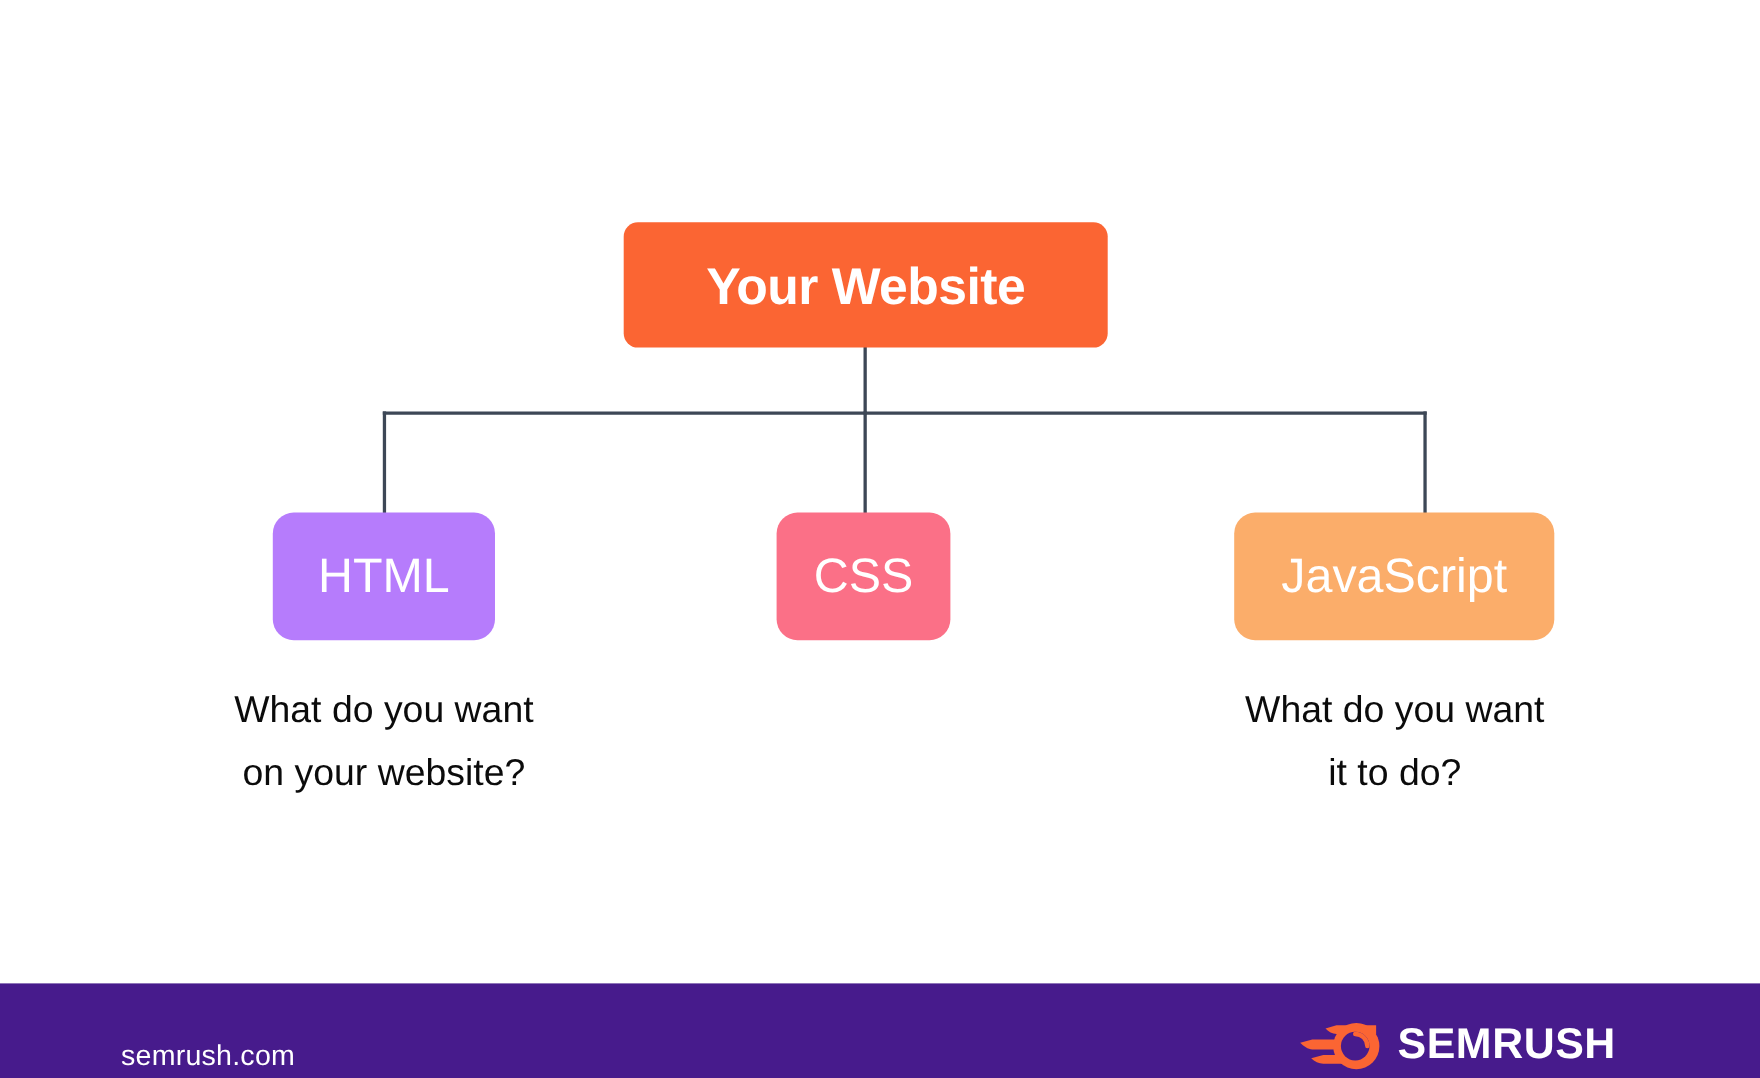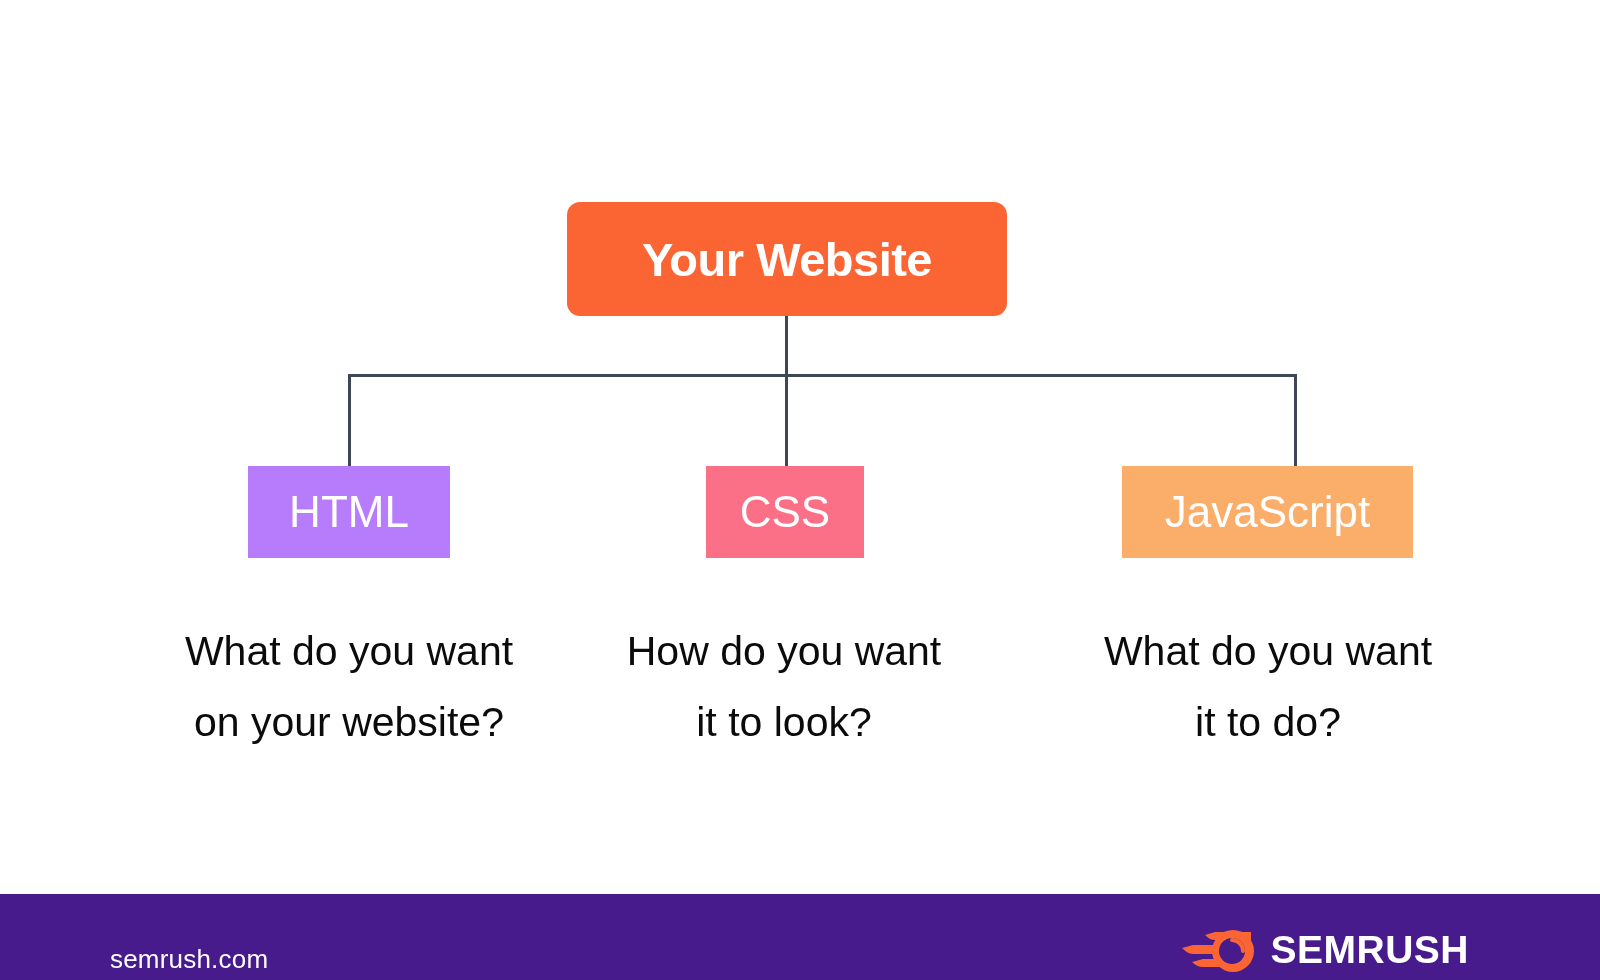--- a/index.html
+++ b/index.html
@@ -50,22 +50,22 @@
     top: 159px;
     width: 440px;
     height: 114px;
     border-radius: 13px;
     font-size: 47px;
     font-weight: bold;
     letter-spacing: -0.5px;
   }
 
   .node-child {
-    height: 92px;
-    border-radius: 0;
+    height: 116px;
+    border-radius: 19px;
     font-size: 44px;
     font-weight: 400;
     letter-spacing: 0px;
   }
 
   #node-html {
     left: 248px;
     top: 423px;
     width: 202px;
   }
@@ -78,21 +78,21 @@
     left: 1122px;
     top: 423px;
     width: 291px;
   }
 
   
   .caption {
     position: absolute;
     text-align: center;
     color: #0b0b0b;
-    font-size: 41px;
+    font-size: 34px;
     line-height: 1.72;
     font-weight: 400;
     white-space: pre-line;
   }
   #caption-html { left: 149px; top: 573px; width: 400px; }
   #caption-css  { left: 609px; top: 573px; width: 350px; }
   #caption-js   { left: 1073px; top: 573px; width: 390px; }
 
   
   #footer {
@@ -154,22 +154,20 @@
 
   <div class="node node-child" id="node-html" style="background: rgb(182, 124, 252); color: rgb(255, 255, 255);">HTML</div>
 
   <div class="node node-child" id="node-js" style="background: rgb(251, 173, 106); color: rgb(255, 255, 255);">JavaScript</div>
 
   <div class="node node-child" id="node-css" style="background: rgb(251, 112, 135); color: rgb(255, 255, 255);">CSS</div>
 
   <div class="caption" id="caption-html">What do you want
 on your website?</div>
 
-  <div class="caption" id="caption-css">How do you want
-it to look?</div>
 
   <div class="caption" id="caption-js">What do you want
 it to do?</div>
 
   <div id="footer" style="background: rgb(71, 27, 140);">
     <div id="footer-url">semrush.com</div>
 
     <div id="footer-logo">
       <svg id="footer-logo-mark" viewBox="0 0 78 50" aria-hidden="true">
         <g fill="#FB6533">

